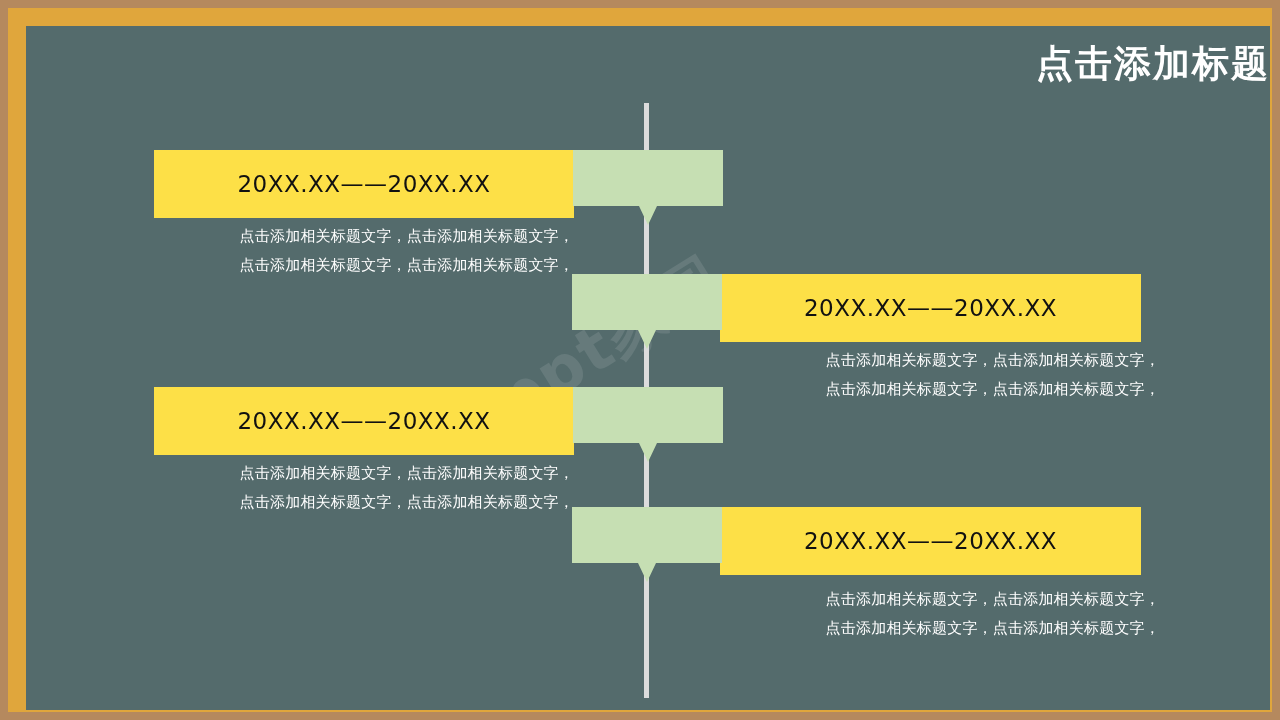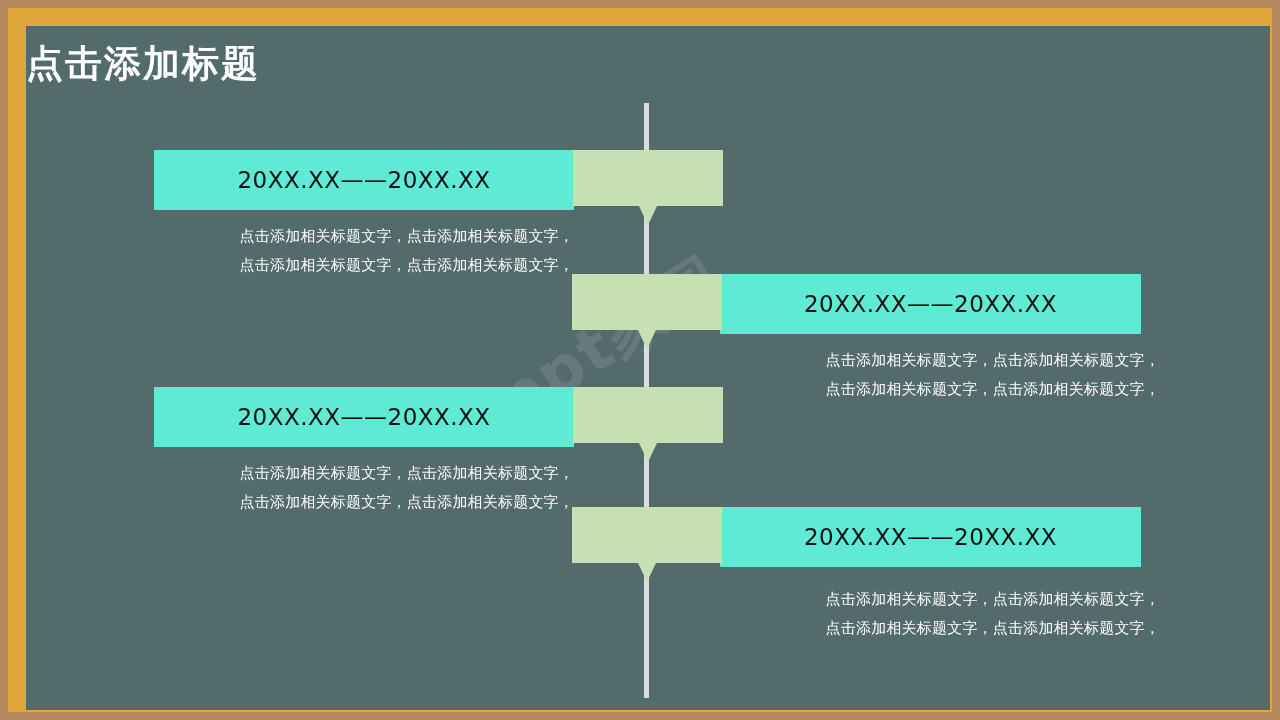--- a/index.html
+++ b/index.html
@@ -51,21 +51,21 @@
     line-height: 1.15;
     white-space: nowrap;
   }
 
   
   #title {
     position: absolute;
     left: 0;
     top: 13px;
     width: 1244px;
-    text-align: left;
+    text-align: right;
     color: #ffffff;
     font-size: 37px;
     font-weight: bold;
     letter-spacing: 2px;
     font-family: "DejaVu Sans", sans-serif;
   }
 
   
   #spine {
     position: absolute;
@@ -74,22 +74,22 @@
     width: 5px;
     height: 595px;
     background: #dcdcdc;
   }
 
   
   .block { position: absolute; }
 
   .chip {
     position: absolute;
-    height: 60px;
-    background: #5eead4;
+    height: 68px;
+    background: #fde047;
     display: flex;
     align-items: center;
     justify-content: center;
   }
   .chip-label {
     color: #111111;
     font-size: 23px;
     letter-spacing: 0.5px;
     font-family: "DejaVu Sans", sans-serif;
     white-space: nowrap;

